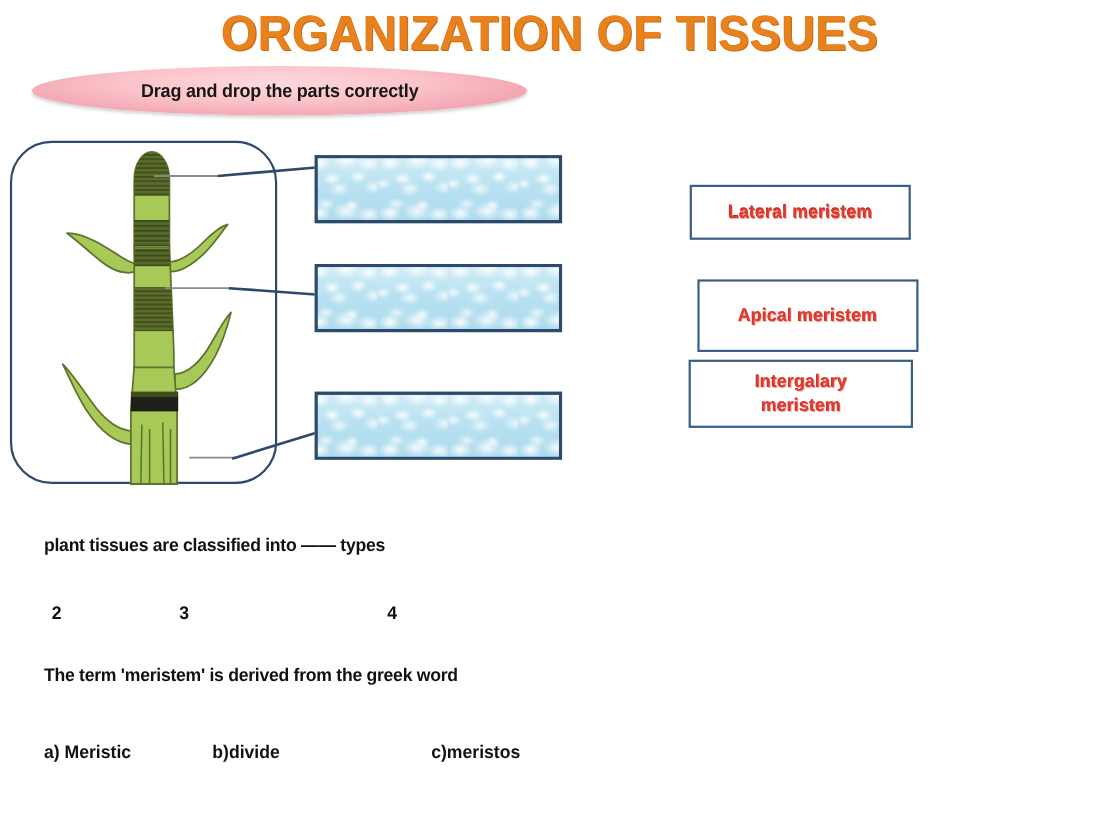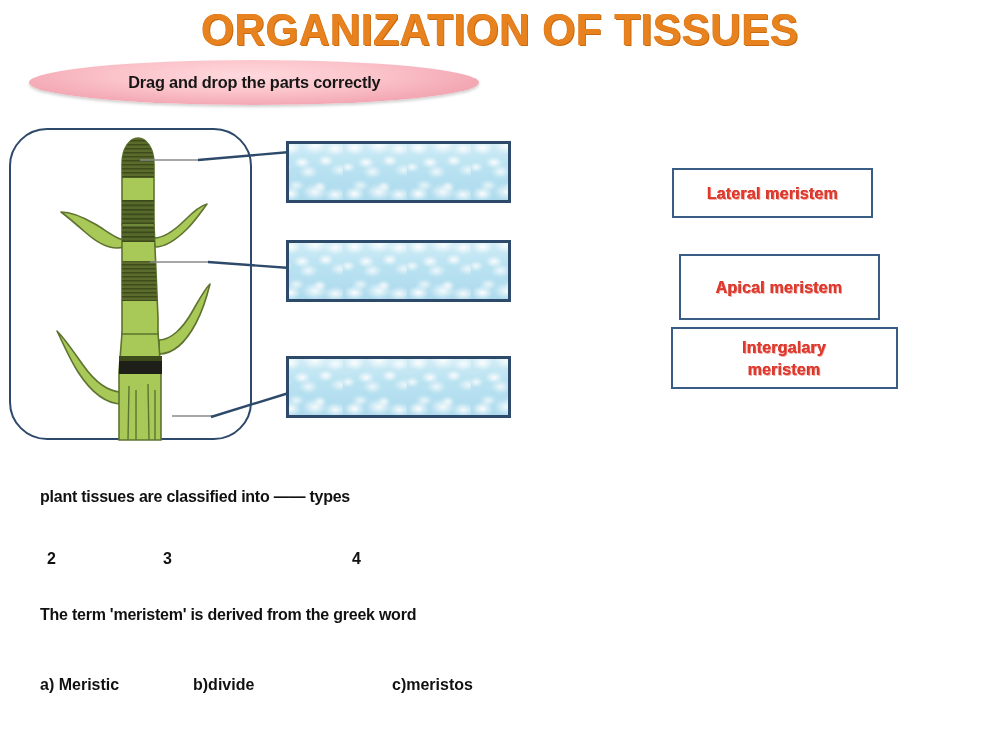--- a/index.html
+++ b/index.html
@@ -120,21 +120,20 @@
   
   .drag-label {
     position: absolute;
     border: 2px solid #3A5D86;
     box-sizing: border-box;
     background: #ffffff;
     display: flex;
     align-items: center;
     justify-content: center;
     text-align: center;
-    margin-left: 45px;
   }
   .drag-label span {
     font-size: 16.5px;
     font-weight: bold;
     color: #E0392D;
     letter-spacing: 0.2px;
     line-height: 1.35;
     text-shadow: 0.7px 0.7px 0 #f3b0aa, -0.4px -0.4px 0 #c5271d;
     transform: scaleX(0.97);
   }
@@ -264,21 +263,21 @@
 </div>
 
 <div class="drag-label" style="left:627px; top:168px; width:201px; height:50px;">
   <span>Lateral meristem</span>
 </div>
 
 <div class="drag-label" style="left:634px; top:254px; width:201px; height:66px;">
   <span>Apical meristem</span>
 </div>
 
-<div class="drag-label" style="left:626px; top:327px; width:227px; height:62px;">
+<div class="drag-label" style="left:626px; top:327px; width:204px; height:62px;">
   <span>
     <span>Intergalary</span><br>
     <span>meristem</span>
   </span>
 </div>
 
 <div class="q-line" style="left:40px; top:487px;">plant tissues are classified into ——  types</div>
 
 <div class="opt" style="left:47px; top:549px;">2</div>
 <div class="opt" style="left:163px; top:549px;">3</div>

